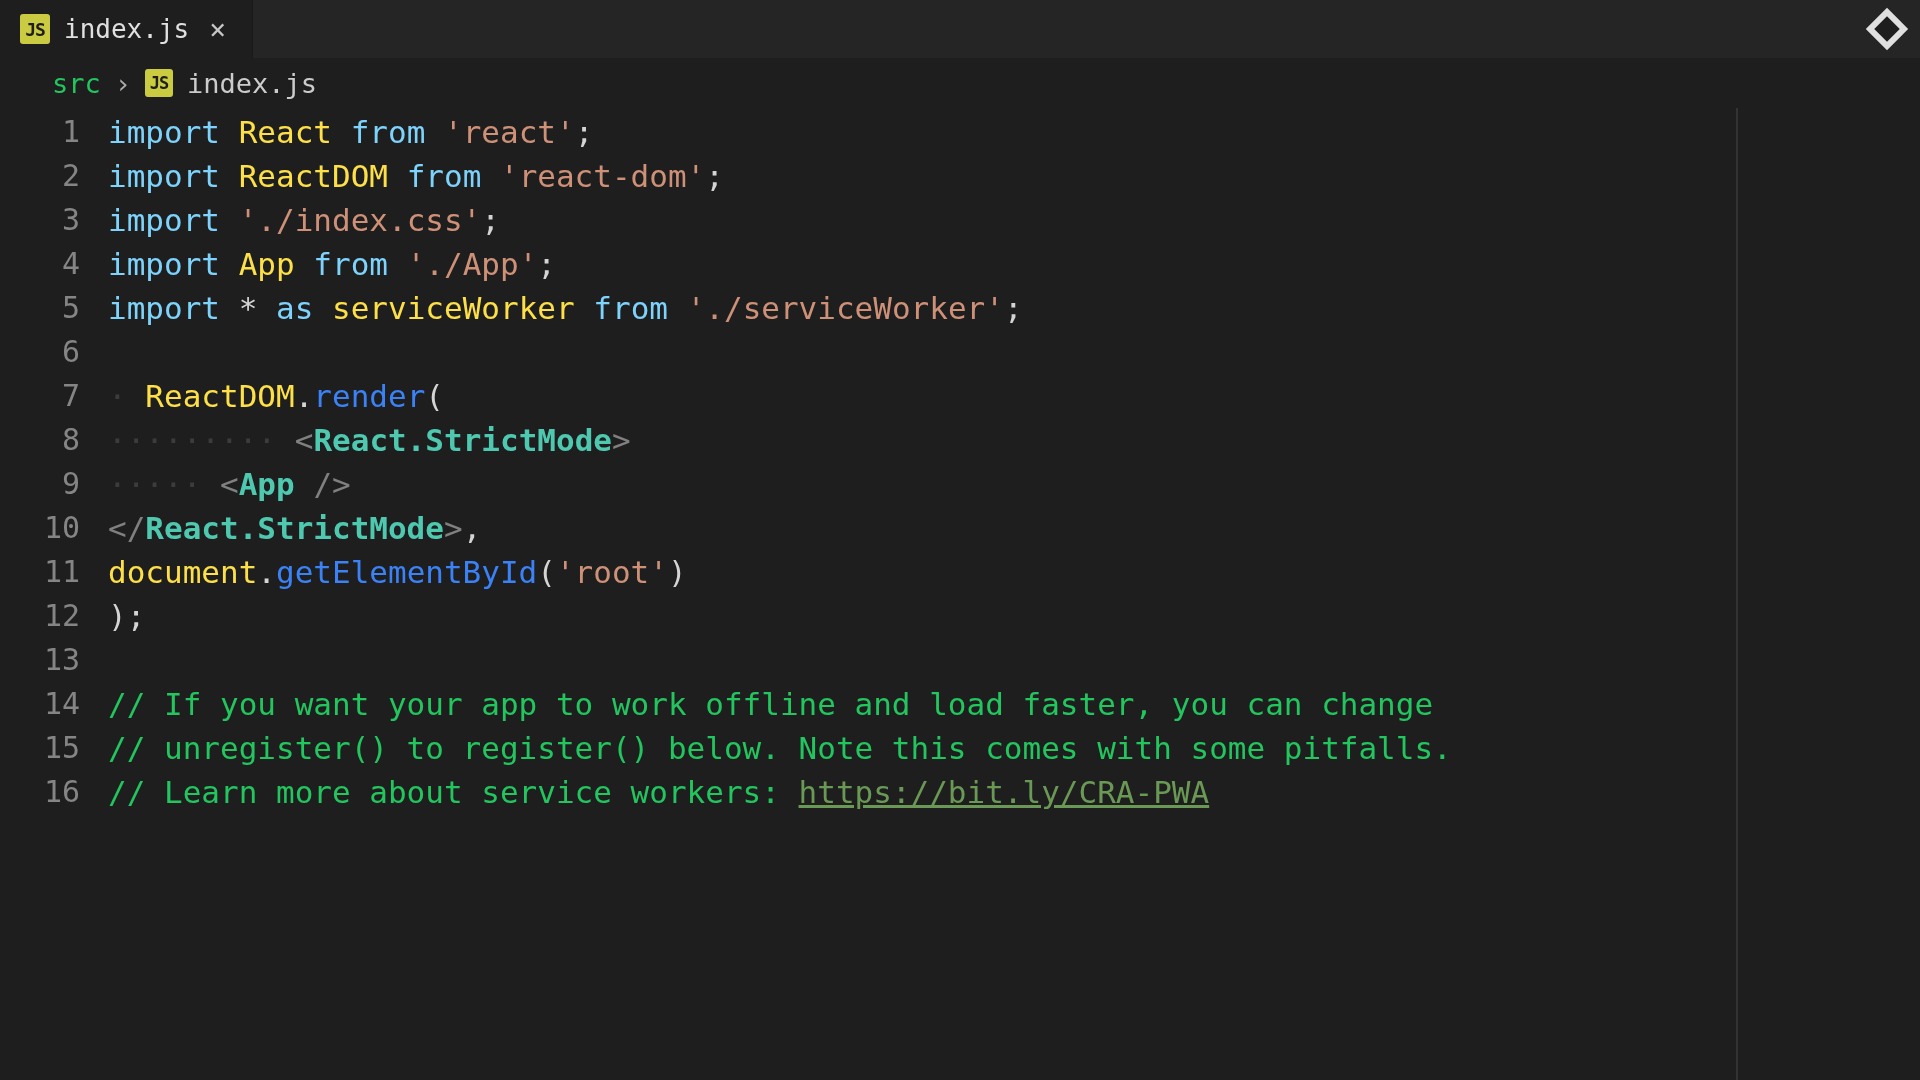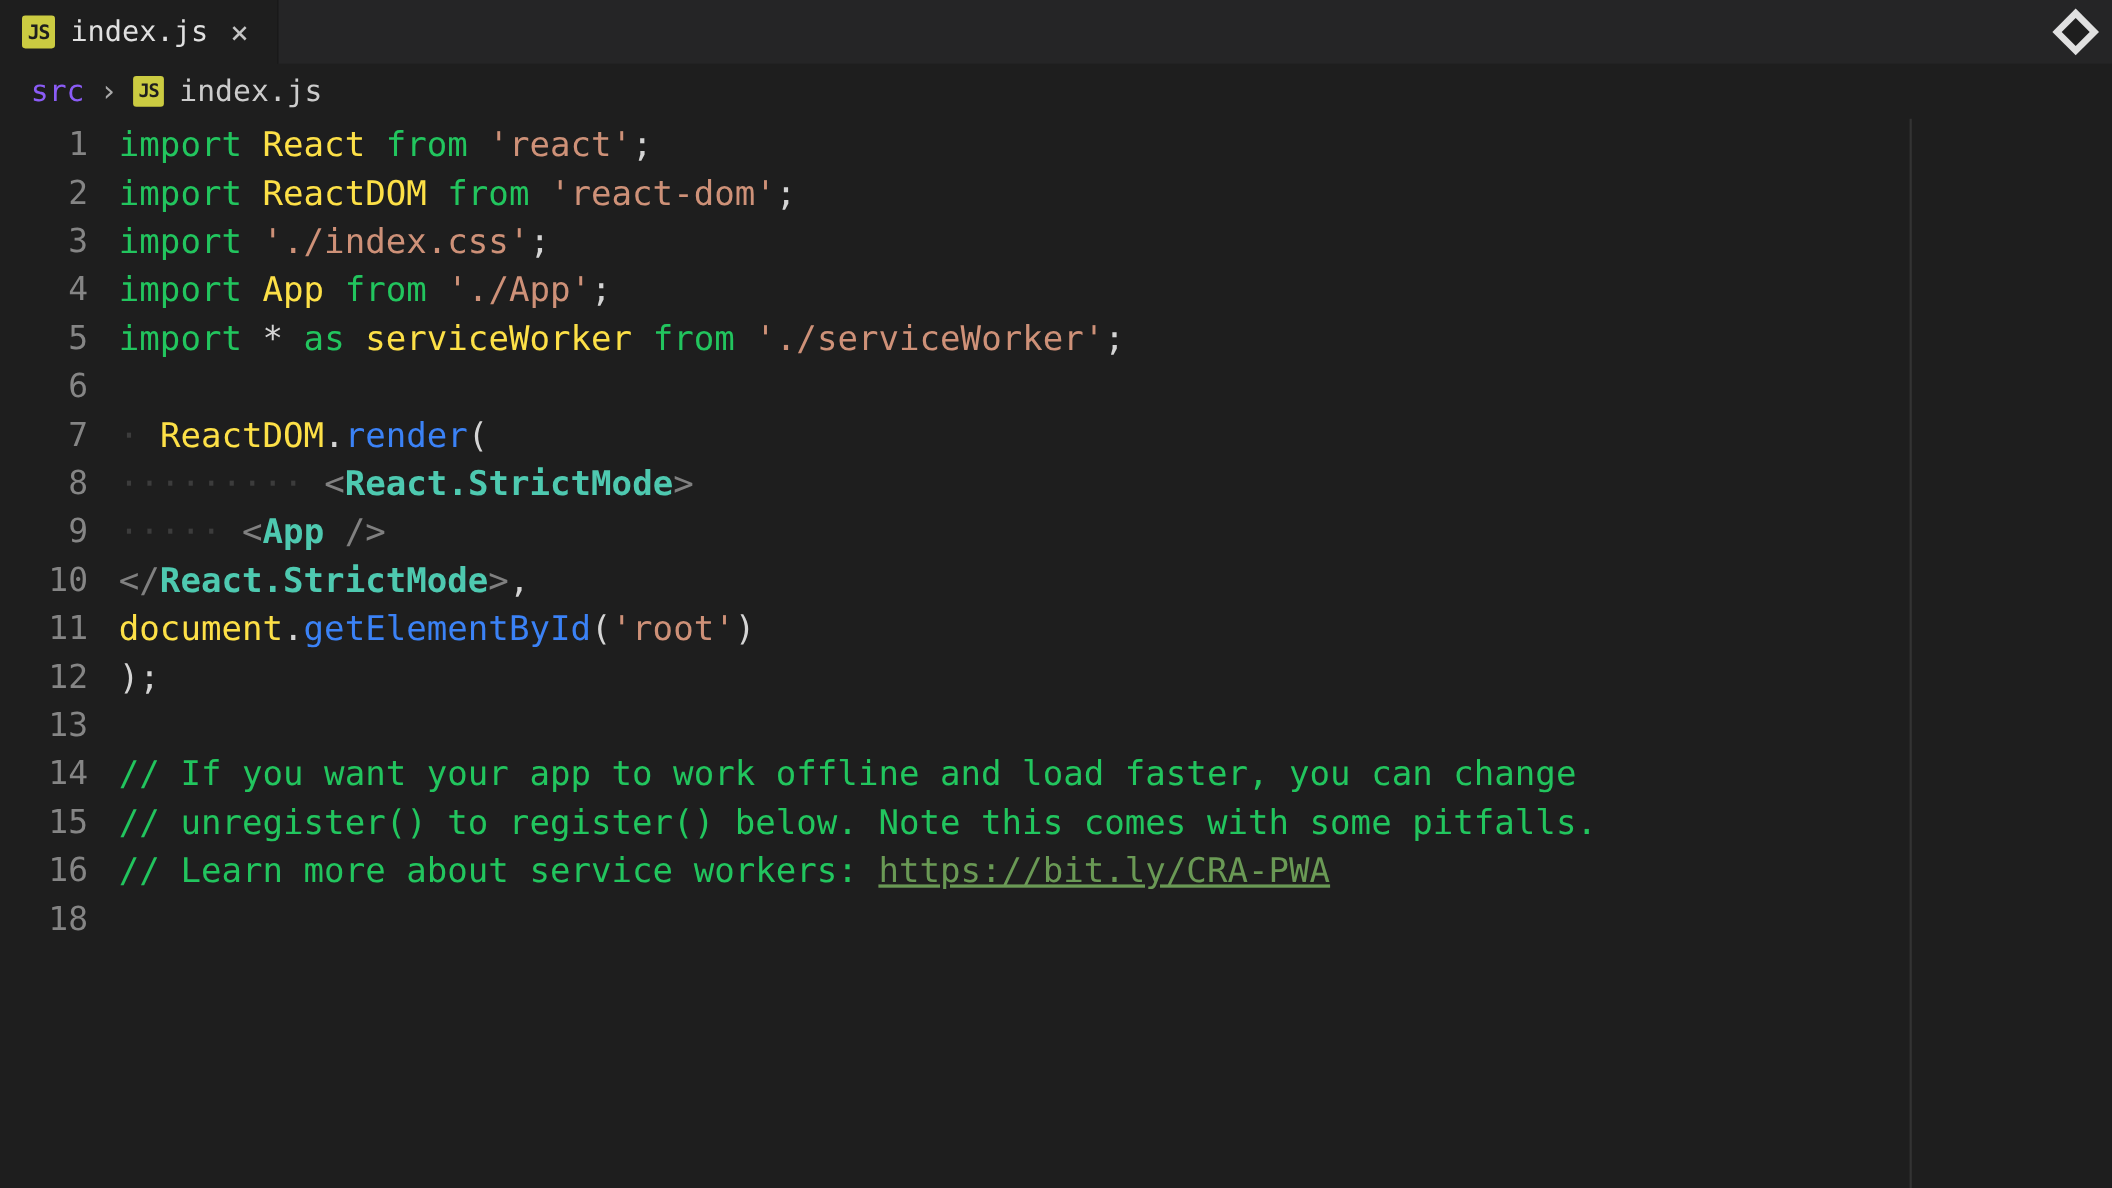--- a/index.html
+++ b/index.html
@@ -8,31 +8,31 @@
   .tab-bar { height: 58px; background: #252526; display: flex; align-items: stretch; }
   .tab { display: flex; align-items: center; gap: 14px; padding: 0 20px; background: #1e1e1e; border-right: 1px solid #191919; }
   .tab-icon { width: 30px; height: 30px; display: flex; align-items: center; justify-content: center; background: #cbcb41; color: #1e1e1e; font-size: 18px; font-weight: bold; border-radius: 3px; letter-spacing: -1px; }
   .tab-label { color: #e0e0e0; font-size: 26px; }
   .tab-close { color: #c5c5c5; font-size: 28px; cursor: pointer; padding: 0 6px; }
   .top-right-icon { margin-left: auto; padding: 0 18px; display: flex; align-items: center; }
   .diamond { width: 30px; height: 30px; transform: rotate(45deg); background: #e0e0e0; position: relative; }
   .diamond::after { content:''; position:absolute; inset:6px; background:#1e1e1e; }
 
   .breadcrumb { height: 50px; display: flex; align-items: center; gap: 14px; padding: 0 28px; font-size: 27px; }
-  .bc-folder { color: #8b5cf6; }
+  .bc-folder { color: #22c55e; margin-left: 24px; }
   .bc-sep { color: #aaaaaa; }
   .bc-icon { width: 28px; height: 28px; display: flex; align-items: center; justify-content: center; background: #cbcb41; color: #1e1e1e; font-size: 17px; font-weight: bold; border-radius: 3px; letter-spacing:-1px;}
   .bc-file { color: #cccccc; }
 
   .editor { position: relative; padding-top: 6px; }
   .line { display: flex; align-items: flex-start; min-height: 44px; }
   .gutter { width: 108px; text-align: right; padding-right: 28px; color: #858585; font-size: 30px; user-select: none; flex-shrink: 0; position: relative; }
   .code { flex: 1; font-size: 31px; white-space: pre; color: #d4d4d4; position: relative; }
   .blame-line .code { color: #707070; font-style: italic; font-size: 30px; }
-  .kw { color: #22c55e; }
+  .kw { color: #7dd3fc; }
   .ident { color: #fde047; }
   .type { color: #4ec9b0; font-weight: bold; }
   .str { color: #ce9178; }
   .fn { color: #3b82f6; }
   .pn { color: #d4d4d4; }
   .cm { color: #22c55e; }
   .tagbr { color: #808080; }
   .link { color: #6a9955; text-decoration: underline; }
   .wsd { color:#3c3c3c; }
 
@@ -136,20 +136,16 @@
     <div class="gutter">15</div>
     <div class="code"><span class="cm">// unregister() to register() below. Note this comes with some pitfalls.</span></div>
   </div>
 
   <div class="line">
     <div class="gutter">16</div>
     <div class="code"><span class="cm">// Learn more about service workers: </span><span class="link">https://bit.ly/CRA-PWA</span></div>
   </div>
 
 
-  <div class="line">
-    <div class="gutter">18</div>
-    <div class="code"></div>
-  </div>
 
 </div>
 
 <div class="scroll-guide"></div>
 
 </body></html>

